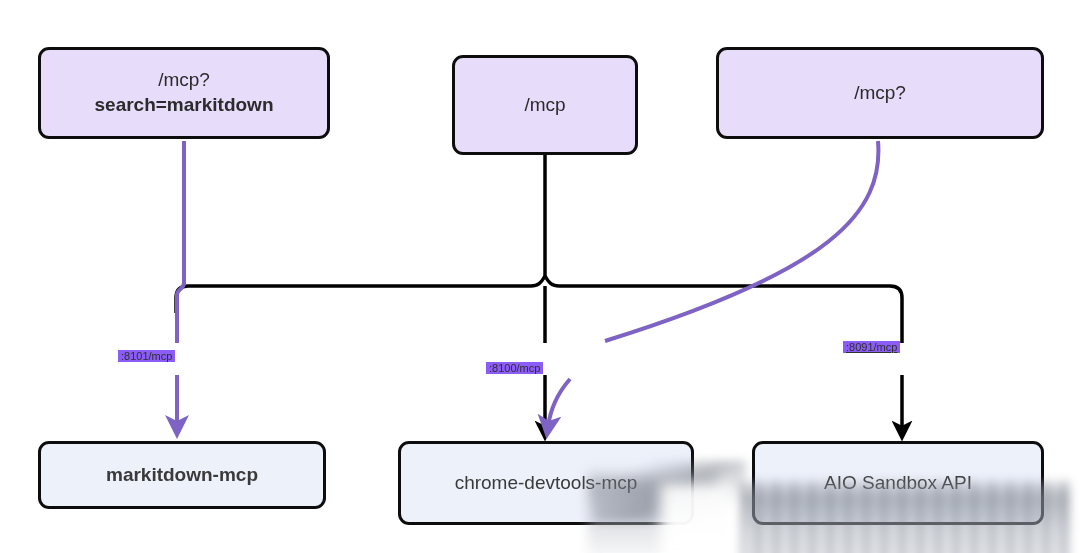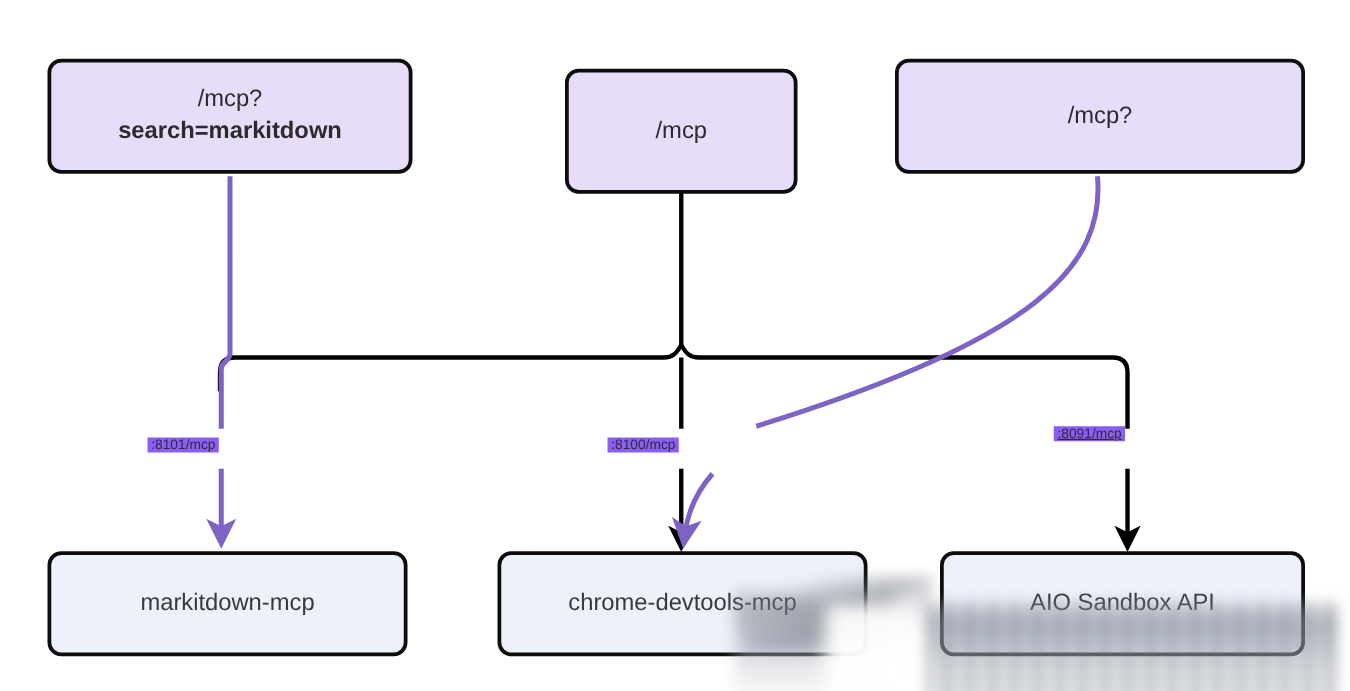--- a/index.html
+++ b/index.html
@@ -155,24 +155,24 @@
 
   <div class="node node-request" style="left:452px; top:42px; width:186px; height:100px;">
     <span class="ln1">/mcp</span>
   </div>
 
   <div class="node node-request" style="left:716px; top:34px; width:328px; height:92px; flex-direction:column;">
     <span class="ln1">/mcp?</span>
   </div>
 
   <div class="edge-label" style="left:118px; top:337px;">:8101/mcp</div>
-  <div class="edge-label" style="left:486px; top:337px;">:8100/mcp</div>
+  <div class="edge-label" style="left:486px; top:349px;">:8100/mcp</div>
   <div class="edge-label" style="left:843px; top:328px;text-decoration:underline;">:8091/mcp</div>
 
-  <div class="node node-service" style="left:38px; top:428px; width:288px; height:84px;">
+  <div class="node node-service" style="left:38px; top:428px; width:288px; height:68px;font-weight:bold;">
     <span>markitdown-mcp</span>
   </div>
 
   <div class="node node-service" style="left:398px; top:428px; width:296px; height:84px;">
     <span>chrome-devtools-mcp</span>
   </div>
 
   <div class="node node-service" style="left:752px; top:428px; width:292px; height:84px;">
     <span>AIO Sandbox API</span>
   </div>

